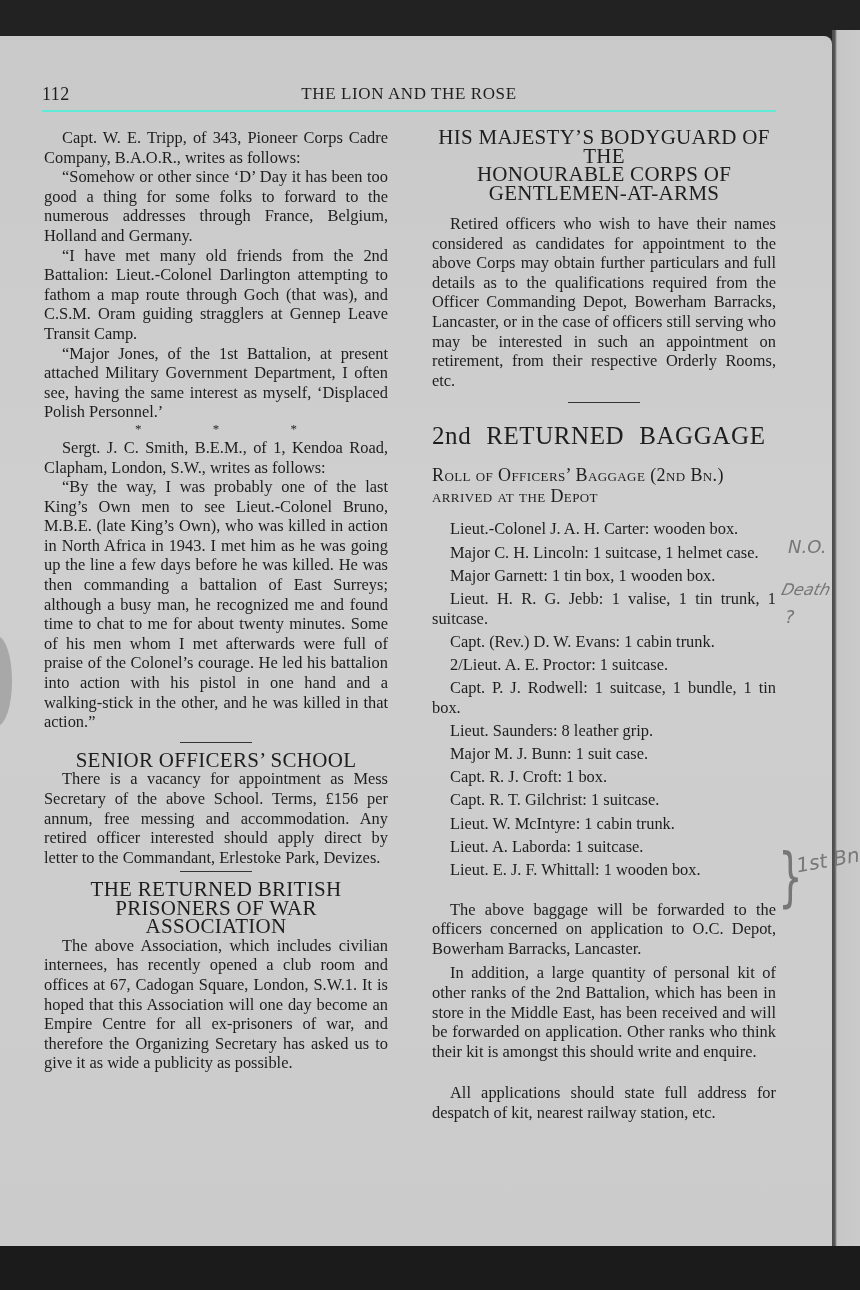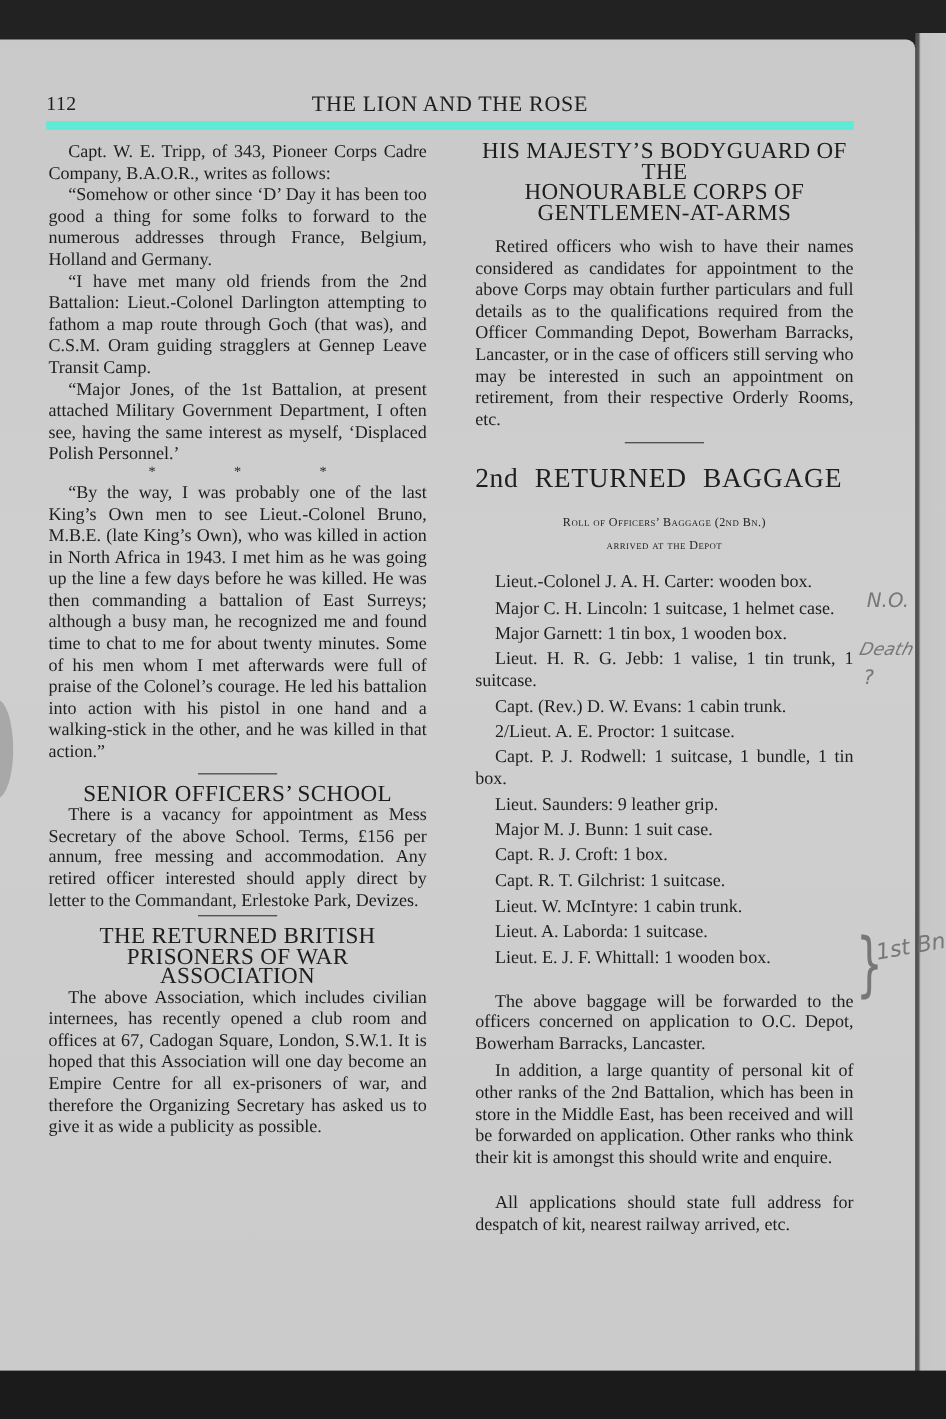--- a/index.html
+++ b/index.html
@@ -19,35 +19,35 @@
   .page-edge {
     position: absolute; left: 832px; top: 30px; width: 28px; height: 1222px;
     background: linear-gradient(90deg, #4a4a4a 0px, #5a5a5a 3px, #c6c6c6 5px, #cacaca 100%);
   }
   .binding-shadow {
     position: absolute; left: -18px; top: 600px; width: 30px; height: 90px;
     border-radius: 50%; background: #888; opacity: 0.55;
   }
   .header {
     position: absolute; left: 42px; top: 84px; width: 734px; height: 26px;
-    border-bottom: 8px solid #5eead4;
+    border-bottom: 2px solid #5eead4;
   }
   .page-number { position: absolute; left: 0; top: 0; font-size: 18px; letter-spacing: 0.5px; }
-  .running-title { position: absolute; left: 0; right: 0; top: 0; text-align: center; font-size: 20px; letter-spacing: 0.6px; }
+  .running-title { position: absolute; left: 0; right: 0; top: 0; text-align: center; font-size: 17px; letter-spacing: 0.6px; }
 
   .col { position: absolute; top: 128px; font-size: 16.4px; line-height: 19.6px; text-align: justify; }
   .col-left { left: 44px; width: 344px; }
   .col-right { left: 432px; width: 344px; }
 
   p { margin: 0; text-indent: 18px; }
   .h-caps { text-align: center; text-indent: 0; font-size: 21px; letter-spacing: 0.3px; line-height: 18.5px; }
   .asterisks { text-align: center; text-indent: 0; letter-spacing: 34px; font-size: 13px; line-height: 14px; padding-left: 34px; }
   .rule { width: 72px; height: 0; border-top: 1.6px solid #333; margin: 8px auto 8px auto; }
   .big-heading { text-align: left; text-indent: 0; font-size: 25px; letter-spacing: 0.6px; line-height: 30px; word-spacing: 8px; }
-  .smallcaps { font-variant: small-caps; text-align: center; text-indent: 0; font-size: 11px; letter-spacing: 0.4px; line-height: 21px; }
+  .smallcaps { font-variant: small-caps; text-indent: 0; font-size: 18px; letter-spacing: 0.4px; line-height: 21px; }
   .roll-item { text-indent: 18px; margin-bottom: 3.6px; text-align: justify; }
 
   .annot { position: absolute; font-family: "DejaVu Sans", sans-serif; color: #777; font-style: italic; }
 </style>
 </head>
 <body>
 
 <div class="top-dark"></div>
 <div class="page-edge"></div>
 <div class="page">
@@ -62,20 +62,21 @@
 
 <div class="col col-left">
   <section>
     <p>Capt. W. E. Tripp, of 343, Pioneer Corps Cadre Company, B.A.O.R., writes as follows:</p>
     <p>“Somehow or other since ‘D’ Day it has been too good a thing for some folks to forward to the numerous addresses through France, Belgium, Holland and Germany.</p>
     <p>“I have met many old friends from the 2nd Battalion: Lieut.-Colonel Darlington attempting to fathom a map route through Goch (that was), and C.S.M. Oram guiding stragglers at Gennep Leave Transit Camp.</p>
     <p>“Major Jones, of the 1st Battalion, at present attached Military Government Department, I often see, having the same interest as myself, ‘Displaced Polish Personnel.’</p>
   </section>
   <p class="asterisks">* * *</p>
   <section style="margin-top:2px;">
+    <p>Sergt. J. C. Smith, B.E.M., of 1, Kendoa Road, Clapham, London, S.W., writes as follows:</p>
     <p>“By the way, I was probably one of the last King’s Own men to see Lieut.-Colonel Bruno, M.B.E. (late King’s Own), who was killed in action in North Africa in 1943. I met him as he was going up the line a few days before he was killed. He was then commanding a battalion of East Surreys; although a busy man, he recognized me and found time to chat to me for about twenty minutes. Some of his men whom I met afterwards were full of praise of the Colonel’s courage. He led his battalion into action with his pistol in one hand and a walking-stick in the other, and he was killed in that action.”</p>
   </section>
   <div class="rule" style="margin-top:10px;"></div>
   <section>
     <p class="h-caps" style="margin-top:4px;">SENIOR OFFICERS’ SCHOOL</p>
     <p>There is a vacancy for appointment as Mess Secretary of the above School. Terms, £156 per annum, free messing and accommodation. Any retired officer interested should apply direct by letter to the Commandant, Erlestoke Park, Devizes.</p>
   </section>
   <div class="rule" style="margin-top:4px;"></div>
   <section>
     <p class="h-caps" style="padding:0 10px;">THE RETURNED BRITISH PRISONERS OF WAR ASSOCIATION</p>
@@ -100,32 +101,32 @@
       <div>arrived at the Depot</div>
     </div>
     <div style="margin-top:12px;" id="roll">
         <p class="roll-item"><span>Lieut.-Colonel J. A. H. Carter</span><span>: </span><span>wooden box.</span></p>
         <p class="roll-item"><span>Major C. H. Lincoln</span><span>: </span><span>1 suitcase, 1 helmet case.</span></p>
         <p class="roll-item"><span>Major Garnett</span><span>: </span><span>1 tin box, 1 wooden box.</span></p>
         <p class="roll-item"><span>Lieut. H. R. G. Jebb</span><span>: </span><span>1 valise, 1 tin trunk, 1 suitcase.</span></p>
         <p class="roll-item"><span>Capt. (Rev.) D. W. Evans</span><span>: </span><span>1 cabin trunk.</span></p>
         <p class="roll-item"><span>2/Lieut. A. E. Proctor</span><span>: </span><span>1 suitcase.</span></p>
         <p class="roll-item"><span>Capt. P. J. Rodwell</span><span>: </span><span>1 suitcase, 1 bundle, 1 tin box.</span></p>
-        <p class="roll-item"><span>Lieut. Saunders</span><span>: </span><span>9 leather grip.</span></p>
+        <p class="roll-item"><span>Lieut. Saunders</span><span>: </span><span>8 leather grip.</span></p>
         <p class="roll-item"><span>Major M. J. Bunn</span><span>: </span><span>1 suit case.</span></p>
         <p class="roll-item"><span>Capt. R. J. Croft</span><span>: </span><span>1 box.</span></p>
         <p class="roll-item"><span>Capt. R. T. Gilchrist</span><span>: </span><span>1 suitcase.</span></p>
         <p class="roll-item"><span>Lieut. W. McIntyre</span><span>: </span><span>1 cabin trunk.</span></p>
         <p class="roll-item"><span>Lieut. A. Laborda</span><span>: </span><span>1 suitcase.</span></p>
         <p class="roll-item"><span>Lieut. E. J. F. Whittall</span><span>: </span><span>1 wooden box.</span></p>
       </div>
     <div style="margin-top:20px;">
       <p style="margin-bottom:5px;">The above baggage will be forwarded to the officers concerned on application to O.C. Depot, Bowerham Barracks, Lancaster.</p>
       <p style="margin-bottom:22px;">In addition, a large quantity of personal kit of other ranks of the 2nd Battalion, which has been in store in the Middle East, has been received and will be forwarded on application. Other ranks who think their kit is amongst this should write and enquire.</p>
-      <p>All applications should state full address for despatch of kit, nearest railway arrived, etc.</p>
+      <p>All applications should state full address for despatch of kit, nearest railway station, etc.</p>
     </div>
   </section>
 </div>
 
 <div class="annot" style="left:788px; top:536px; font-size:18px;">N.O.</div>
 <div class="annot" style="left:782px; top:580px; font-size:16px; transform:skewX(-15deg);">Death</div>
 <div class="annot" style="left:785px; top:606px; font-size:18px;">?</div>
 <div class="annot" style="left:770px; top:845px; font-size:64px; line-height:64px; font-style:normal; transform:scaleX(0.6);">}</div>
 <div class="annot" style="left:796px; top:848px; font-size:20px; transform:rotate(-10deg);">1st Bn</div>
 

